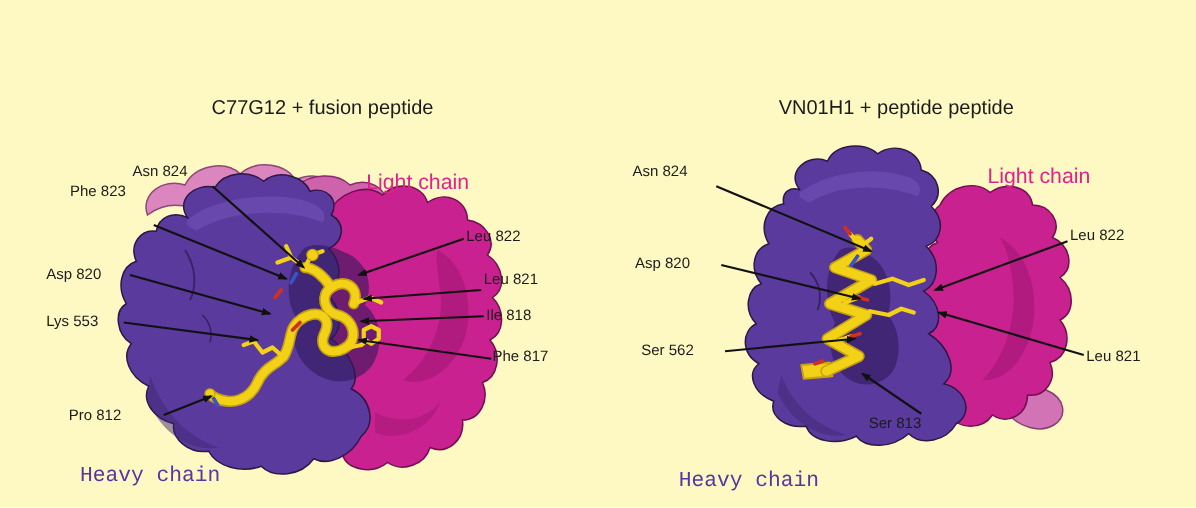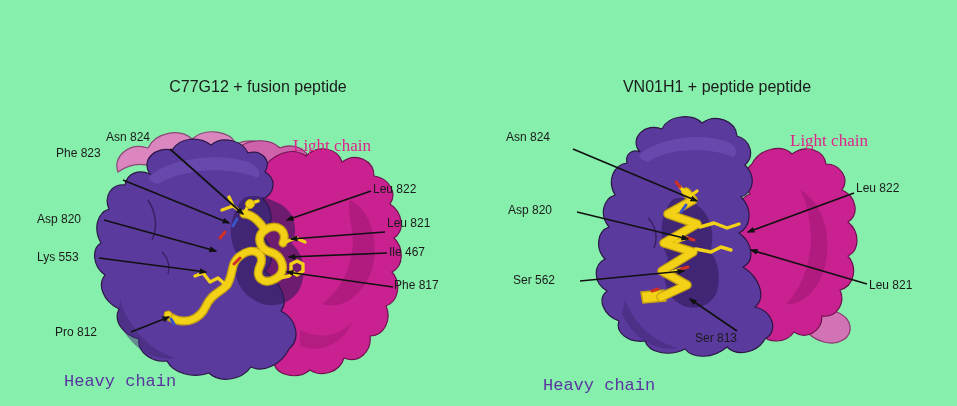--- a/index.html
+++ b/index.html
@@ -1,19 +1,19 @@
 <!DOCTYPE html>
 <html><head>
 <meta charset="utf-8">
 <style>
   html,body{margin:0;padding:0;background:#ffffff;}
   .canvas{
     position:relative;
     width:957px;height:406px;
-    background:#86efac;
+    background:#fef9c3;
     font-family:"Liberation Sans", sans-serif;
     overflow:hidden;
   }
   .fig-svg{position:absolute;left:0;top:0;}
   .panel-title{
     position:absolute;
     width:280px;
     text-align:center;
     font-size:16px;
     color:#1b1b1b;
@@ -23,21 +23,21 @@
     position:absolute;
     font-size:12px;
     color:#1b1b1b;
     white-space:nowrap;
   }
   .chain-label{
     position:absolute;
     font-size:17px;
     white-space:nowrap;
   }
-  .chain-label.light{color:#e0218a;font-family:Liberation Serif, serif;}
+  .chain-label.light{color:#e0218a;}
   .chain-label.heavy{color:#5a35a0;font-family:Liberation Mono, monospace;}
 </style>
 </head>
 <body>
 
 <div class="canvas">
 
   <svg class="fig-svg" width="957" height="406" viewBox="0 0 957 406">
     <defs>
       <marker id="ah" markerWidth="9" markerHeight="8" refX="6.5" refY="3" orient="auto" markerUnits="userSpaceOnUse">
@@ -180,21 +180,21 @@
 
   <div class="panel-title" style="left:118px;top:78px">C77G12 + fusion peptide</div>
 
   <div class="residue-label" style="left:106px;top:130px">Asn 824</div>
   <div class="residue-label" style="left:56px;top:146px">Phe 823</div>
   <div class="residue-label" style="left:37px;top:212px">Asp 820</div>
   <div class="residue-label" style="left:37px;top:250px">Lys 553</div>
   <div class="residue-label" style="left:55px;top:325px">Pro 812</div>
   <div class="residue-label" style="left:373px;top:182px">Leu 822</div>
   <div class="residue-label" style="left:387px;top:216px">Leu 821</div>
-  <div class="residue-label" style="left:389px;top:245px">Ile 467</div>
+  <div class="residue-label" style="left:389px;top:245px">Ile 818</div>
   <div class="residue-label" style="left:394px;top:278px">Phe 817</div>
 
   <div class="chain-label light" style="left:293px;top:136px">Light chain</div>
   <div class="chain-label heavy" style="left:64px;top:372px">Heavy chain</div>
 
   <div class="panel-title" style="left:577px;top:78px">VN01H1 + peptide peptide</div>
 
   <div class="residue-label" style="left:506px;top:130px">Asn 824</div>
   <div class="residue-label" style="left:508px;top:203px">Asp 820</div>
   <div class="residue-label" style="left:513px;top:273px">Ser 562</div>

